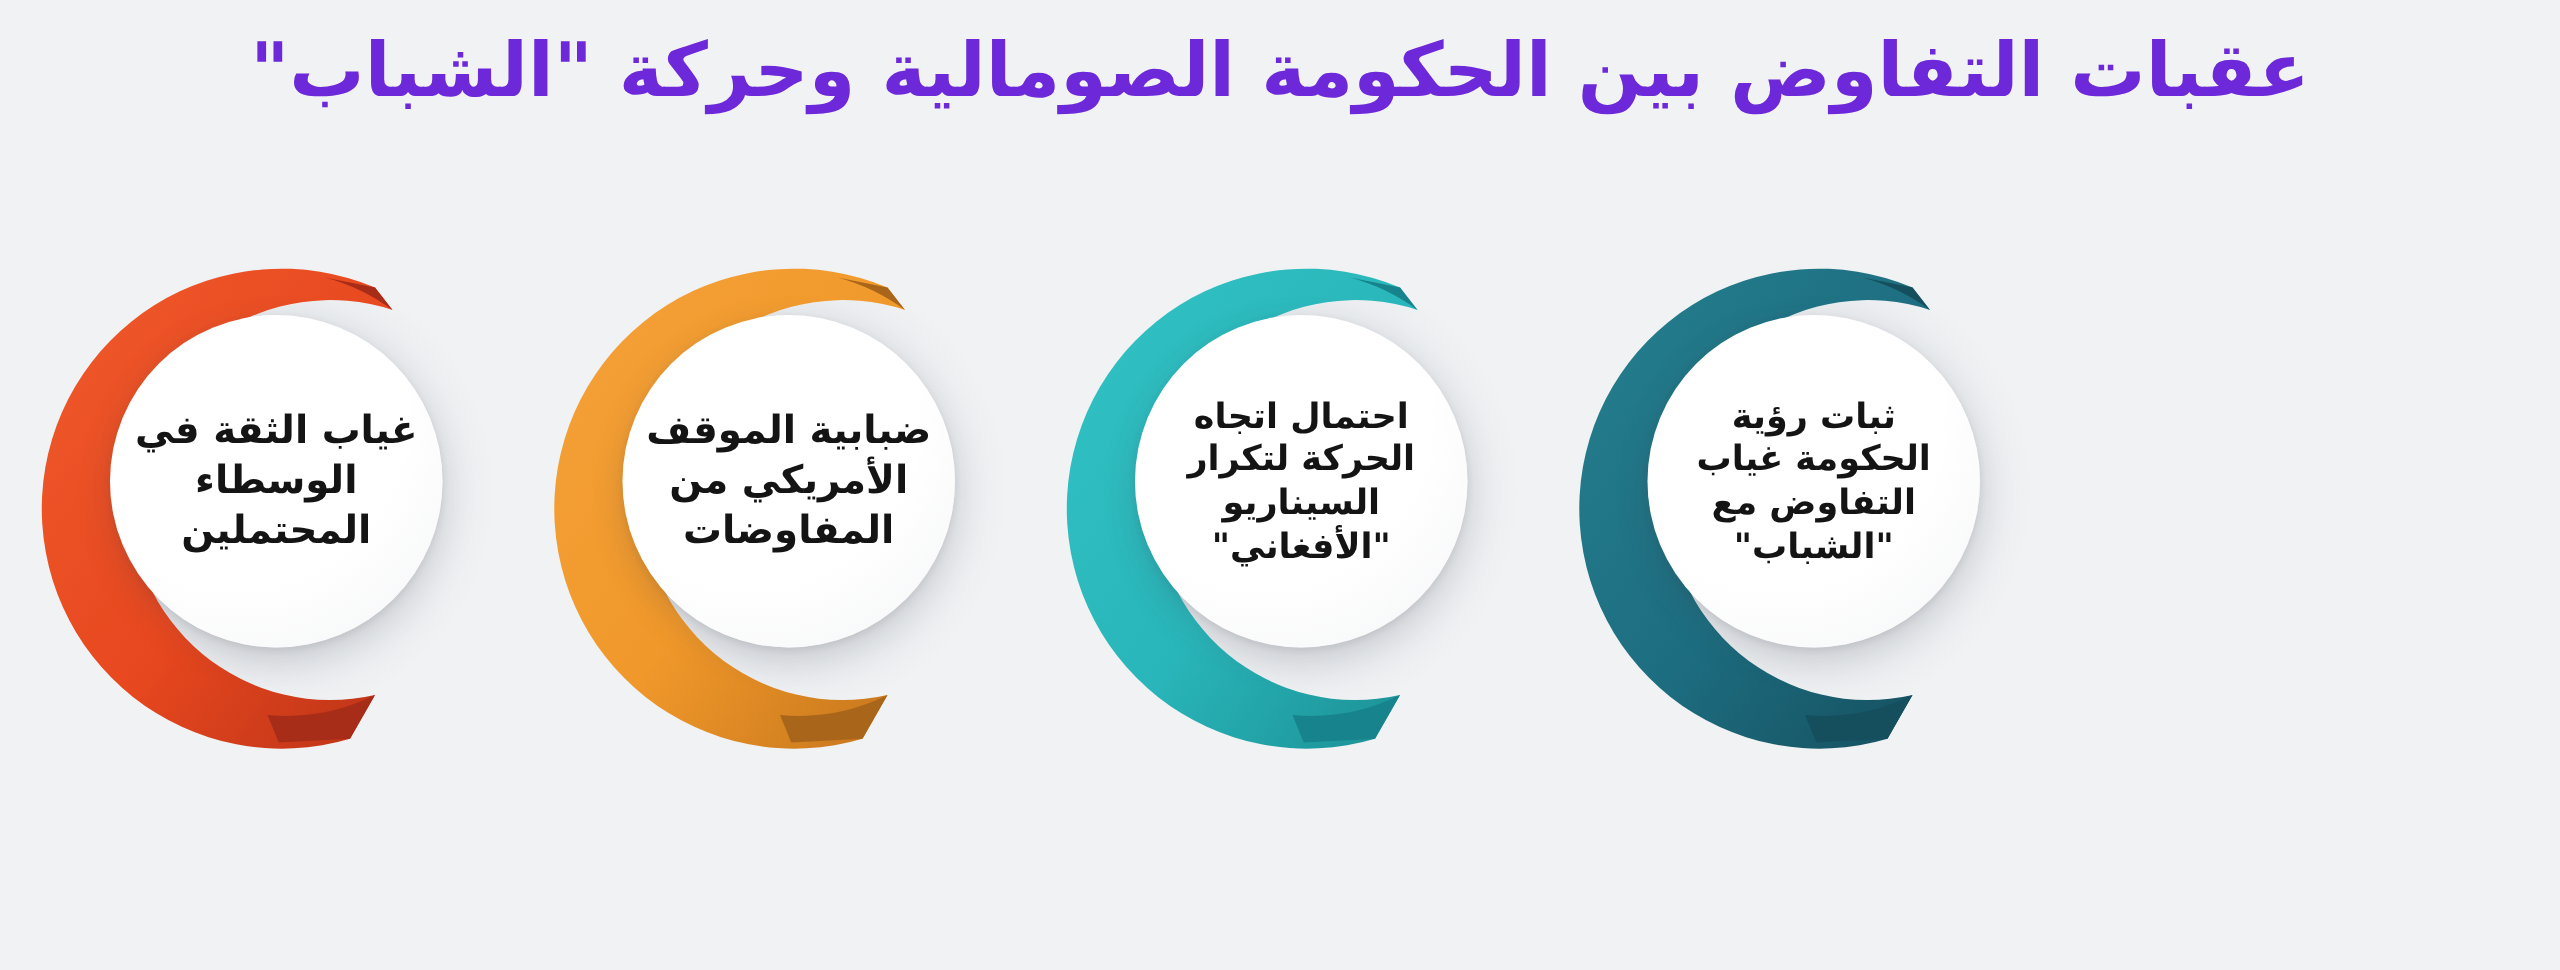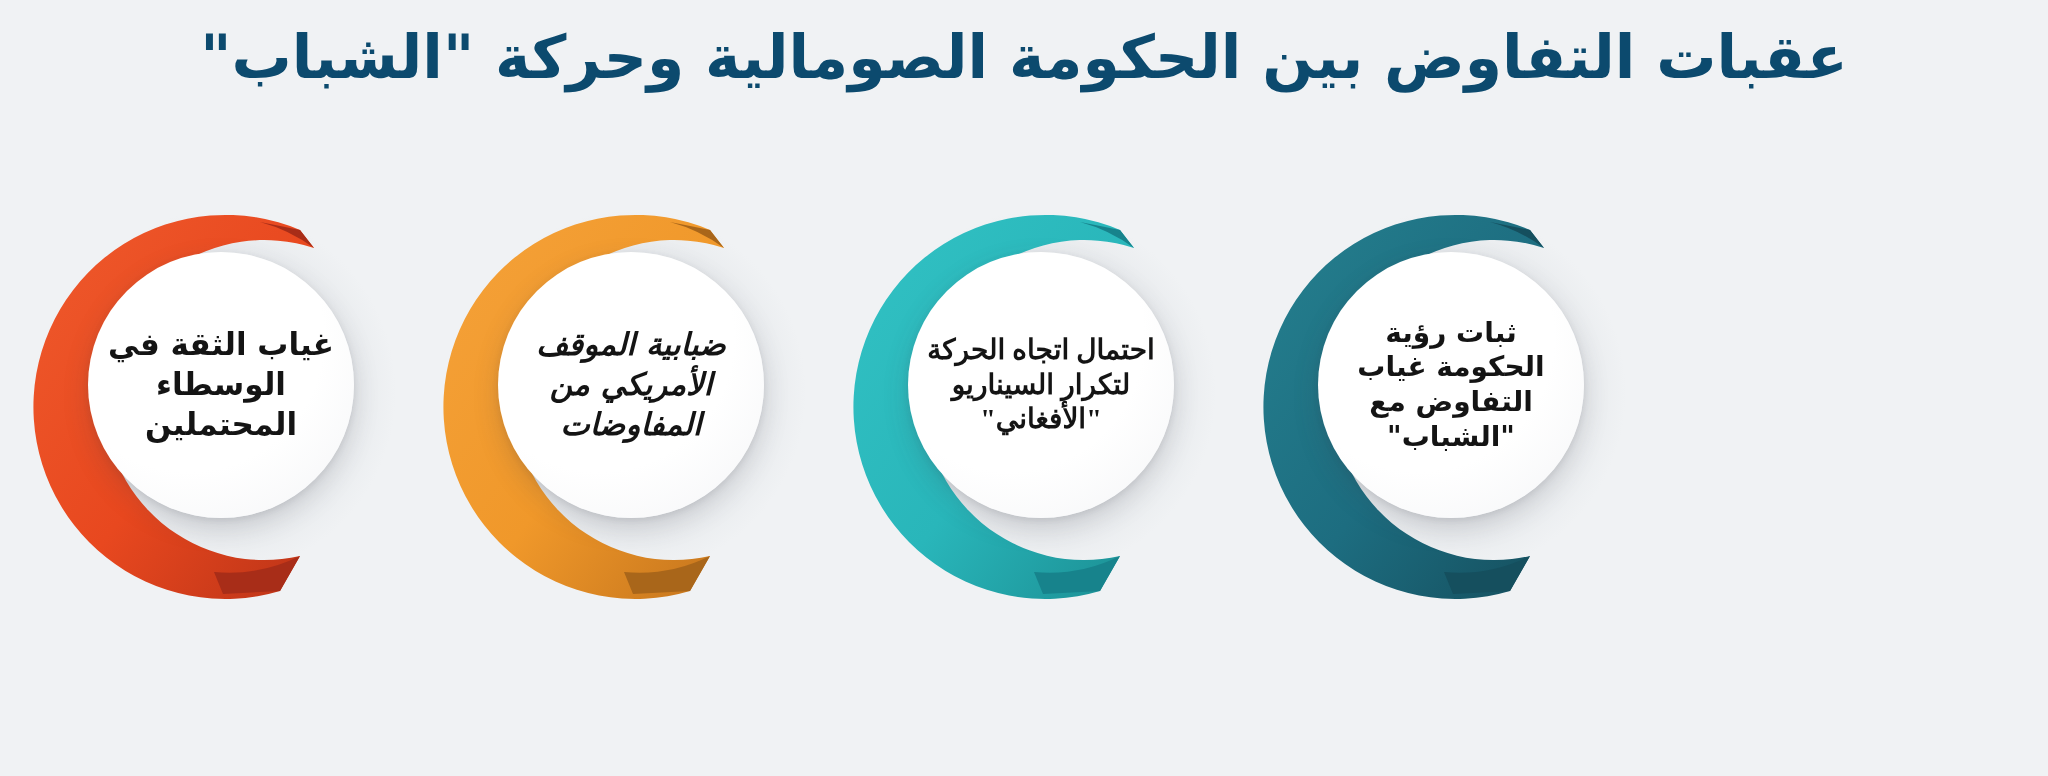--- a/index.html
+++ b/index.html
@@ -73,21 +73,21 @@
     width:238px;
     white-space:pre-line;
   }
   .inner-text.small{font-size:28px;line-height:1.24;}
 </style>
 </head>
 <body style="background: rgb(240, 242, 244);">
 
 <div class="canvas">
 
-  <div class="title" style="color: #0c4a6e;">عقبات التفاوض بين الحكومة الصومالية وحركة "الشباب"</div>
+  <div class="title" style="color: #6d28d9;">عقبات التفاوض بين الحكومة الصومالية وحركة "الشباب"</div>
 
   <div class="cards">
 
     <div class="card c0">
       <div class="ringwrap">
         <svg viewBox="0 0 400 430" xmlns="http://www.w3.org/2000/svg">
           <defs>
             <linearGradient id="g1" x1="0%" y1="0%" x2="100%" y2="100%">
               <stop offset="0%" stop-color="#ef5a2c"></stop>
               <stop offset="55%" stop-color="#e8481f"></stop>
@@ -123,21 +123,21 @@
               <stop offset="100%" stop-color="#d9dde1" stop-opacity="0"></stop>
             </radialGradient>
           </defs>
           <ellipse cx="207" cy="218" rx="175" ry="182" fill="url(#sh2)"></ellipse>
           <path d="M300 74 A 160 160 0 1 0 286 382 L 266 417 A 192 192 0 1 1 286 56 Z" fill="url(#g2)"></path>
           <path d="M286 56 L 300 74 A 160 160 0 0 0 246 48 Z" fill="#a9661a"></path>
           <path d="M200 398 A 160 160 0 0 0 286 382 L 266 417 L 209 420 Z" fill="#a9661a"></path>
         </svg>
       </div>
       <div class="inner">
-        <div class="inner-text" style="color: rgb(20, 20, 20); font-style: italic;">ضبابية الموقف الأمريكي من المفاوضات</div>
+        <div class="inner-text" style="color: rgb(20, 20, 20);">ضبابية الموقف الأمريكي من المفاوضات</div>
       </div>
     </div>
 
     <div class="card c2">
       <div class="ringwrap">
         <svg viewBox="0 0 400 430" xmlns="http://www.w3.org/2000/svg">
           <defs>
             <linearGradient id="g3" x1="0%" y1="0%" x2="100%" y2="100%">
               <stop offset="0%" stop-color="#32c2c4"></stop>
               <stop offset="55%" stop-color="#29b6ba"></stop>
@@ -148,21 +148,21 @@
               <stop offset="100%" stop-color="#d9dde1" stop-opacity="0"></stop>
             </radialGradient>
           </defs>
           <ellipse cx="207" cy="218" rx="175" ry="182" fill="url(#sh3)"></ellipse>
           <path d="M300 74 A 160 160 0 1 0 286 382 L 266 417 A 192 192 0 1 1 286 56 Z" fill="url(#g3)"></path>
           <path d="M286 56 L 300 74 A 160 160 0 0 0 246 48 Z" fill="#17838c"></path>
           <path d="M200 398 A 160 160 0 0 0 286 382 L 266 417 L 209 420 Z" fill="#17838c"></path>
         </svg>
       </div>
       <div class="inner">
-        <div class="inner-text small" style="color: rgb(20, 20, 20); font-family: Liberation Serif, serif;">احتمال اتجاه الحركة لتكرار السيناريو "الأفغاني"</div>
+        <div class="inner-text small" style="color: rgb(20, 20, 20);">احتمال اتجاه الحركة لتكرار السيناريو "الأفغاني"</div>
       </div>
     </div>
 
     <div class="card c3">
       <div class="ringwrap">
         <svg viewBox="0 0 400 430" xmlns="http://www.w3.org/2000/svg">
           <defs>
             <linearGradient id="g4" x1="0%" y1="0%" x2="100%" y2="100%">
               <stop offset="0%" stop-color="#25808f"></stop>
               <stop offset="55%" stop-color="#1d6d80"></stop>

